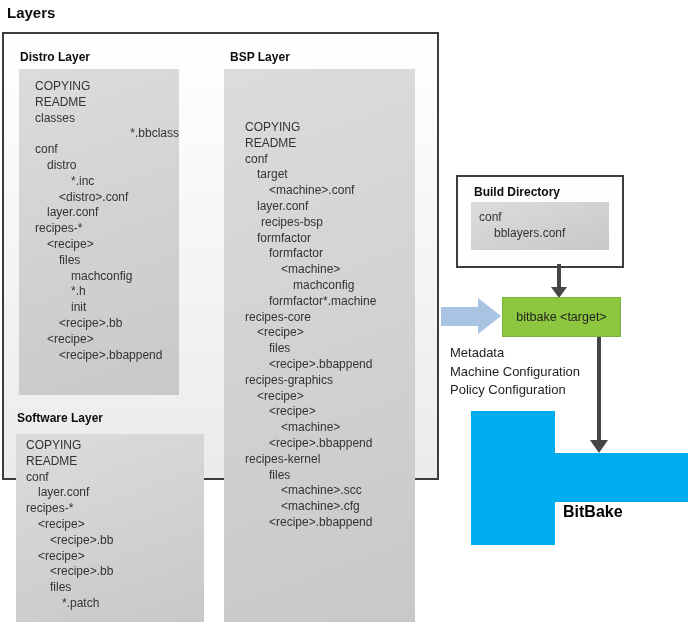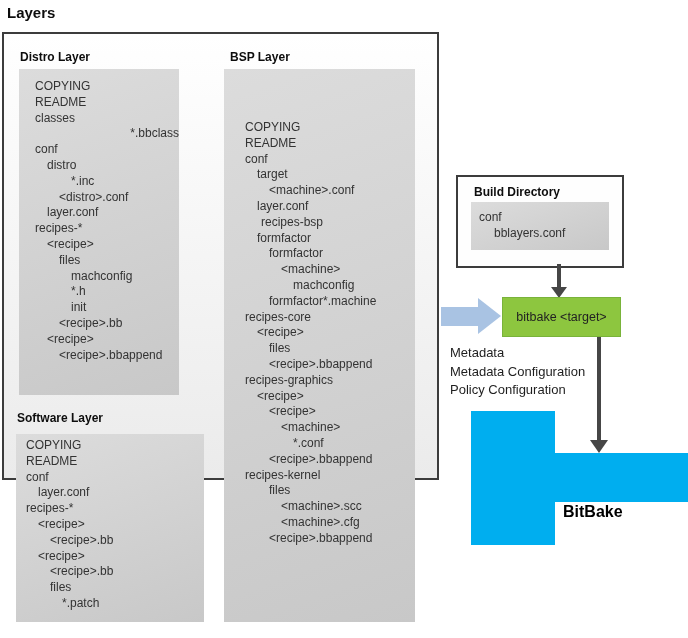--- a/index.html
+++ b/index.html
@@ -115,21 +115,20 @@
         <div class="row" style="padding-left: 48px;">machconfig</div>
         <div class="row" style="padding-left: 24px;">formfactor*.machine</div>
         <div class="row" style="padding-left: 0px;">recipes-core</div>
         <div class="row" style="padding-left: 12px;">&lt;recipe&gt;</div>
         <div class="row" style="padding-left: 24px;">files</div>
         <div class="row" style="padding-left: 24px;">&lt;recipe&gt;.bbappend</div>
         <div class="row" style="padding-left: 0px;">recipes-graphics</div>
         <div class="row" style="padding-left: 12px;">&lt;recipe&gt;</div>
         <div class="row" style="padding-left: 24px;">&lt;recipe&gt;</div>
         <div class="row" style="padding-left: 36px;">&lt;machine&gt;</div>
-        <div class="row" style="padding-left: 48px;">*.conf</div>
         <div class="row" style="padding-left: 24px;">&lt;recipe&gt;.bbappend</div>
         <div class="row" style="padding-left: 0px;">recipes-kernel</div>
         <div class="row" style="padding-left: 24px;">files</div>
         <div class="row" style="padding-left: 36px;">&lt;machine&gt;.scc</div>
         <div class="row" style="padding-left: 36px;">&lt;machine&gt;.cfg</div>
         <div class="row" style="padding-left: 24px;">&lt;recipe&gt;.bbappend</div>
       </div>
 
     <div class="panel-label label-software">Software Layer</div>
     <div class="abs tree tree-software">
@@ -158,21 +157,21 @@
   <div class="abs arrow-line a1-line"></div>
   <div class="abs a1-head"></div>
 
   <div class="abs blue-arrow-shaft"></div>
   <div class="abs blue-arrow-head"></div>
 
   <div class="abs bitbake-target">bitbake &lt;target&gt;</div>
 
   <div class="abs annotations">
     <div>Metadata</div>
-    <div>Metadata Configuration</div>
+    <div>Machine Configuration</div>
     <div>Policy Configuration</div>
   </div>
 
   <div class="abs arrow-line a2-line"></div>
   <div class="abs a2-head"></div>
 
   <div class="abs bb-vrect"></div>
   <div class="abs bb-hbar"></div>
   <div class="abs bb-label">BitBake</div>
 

